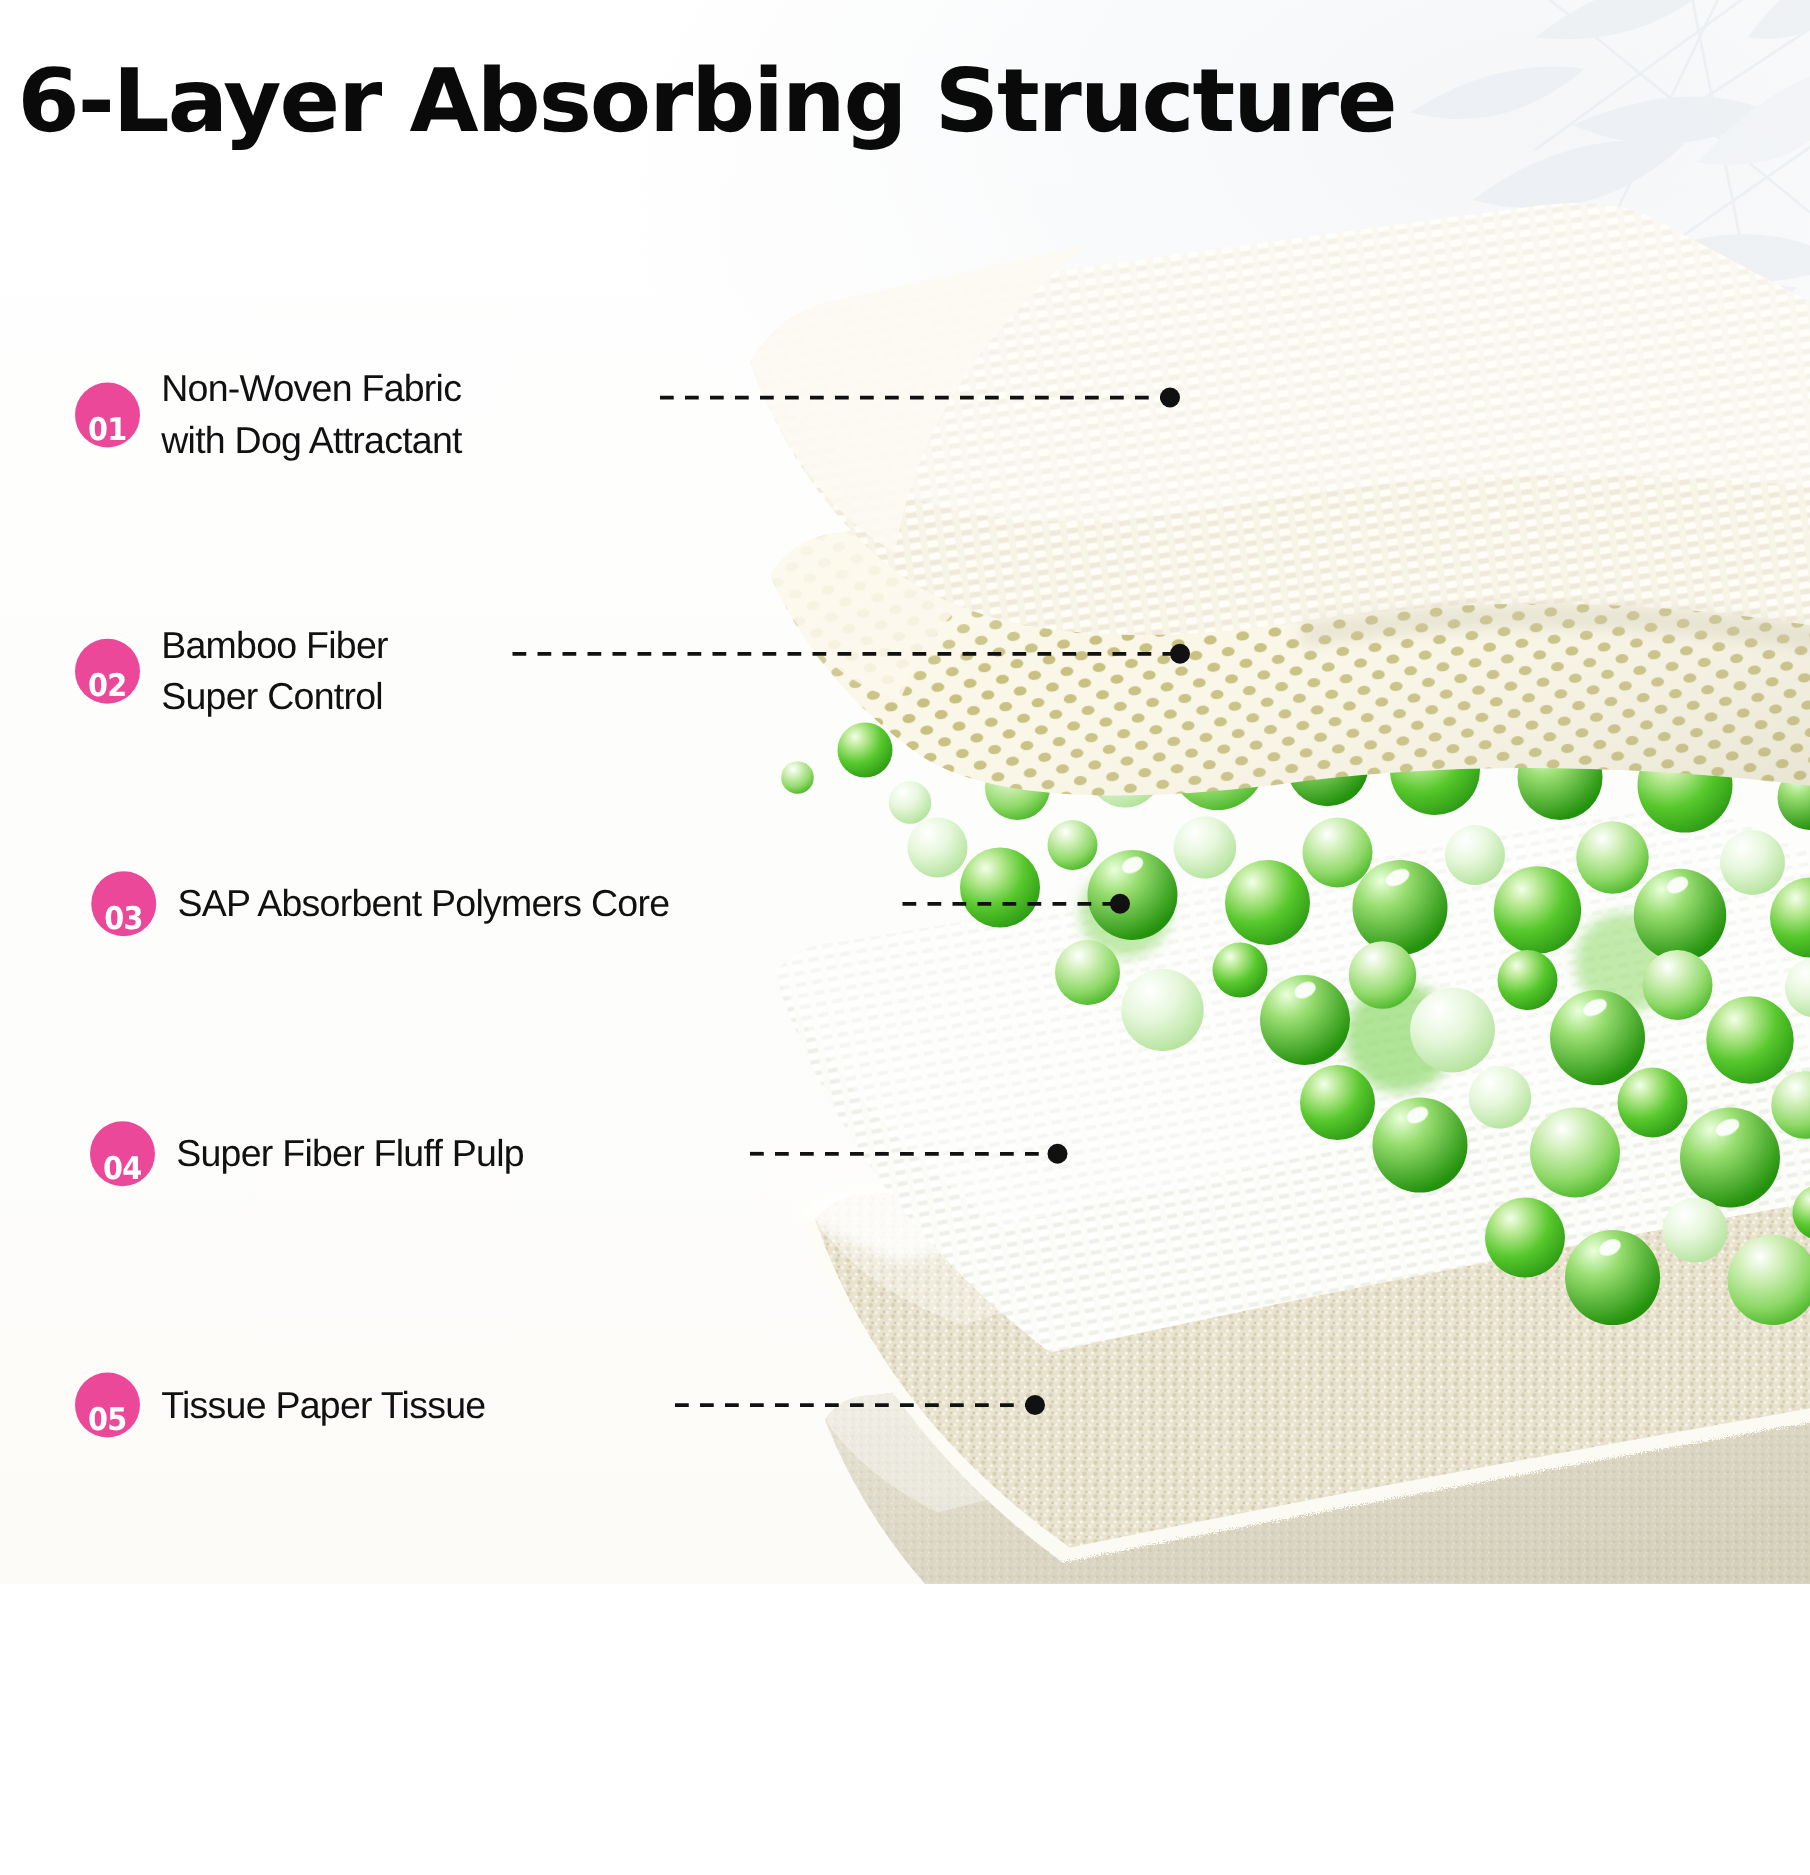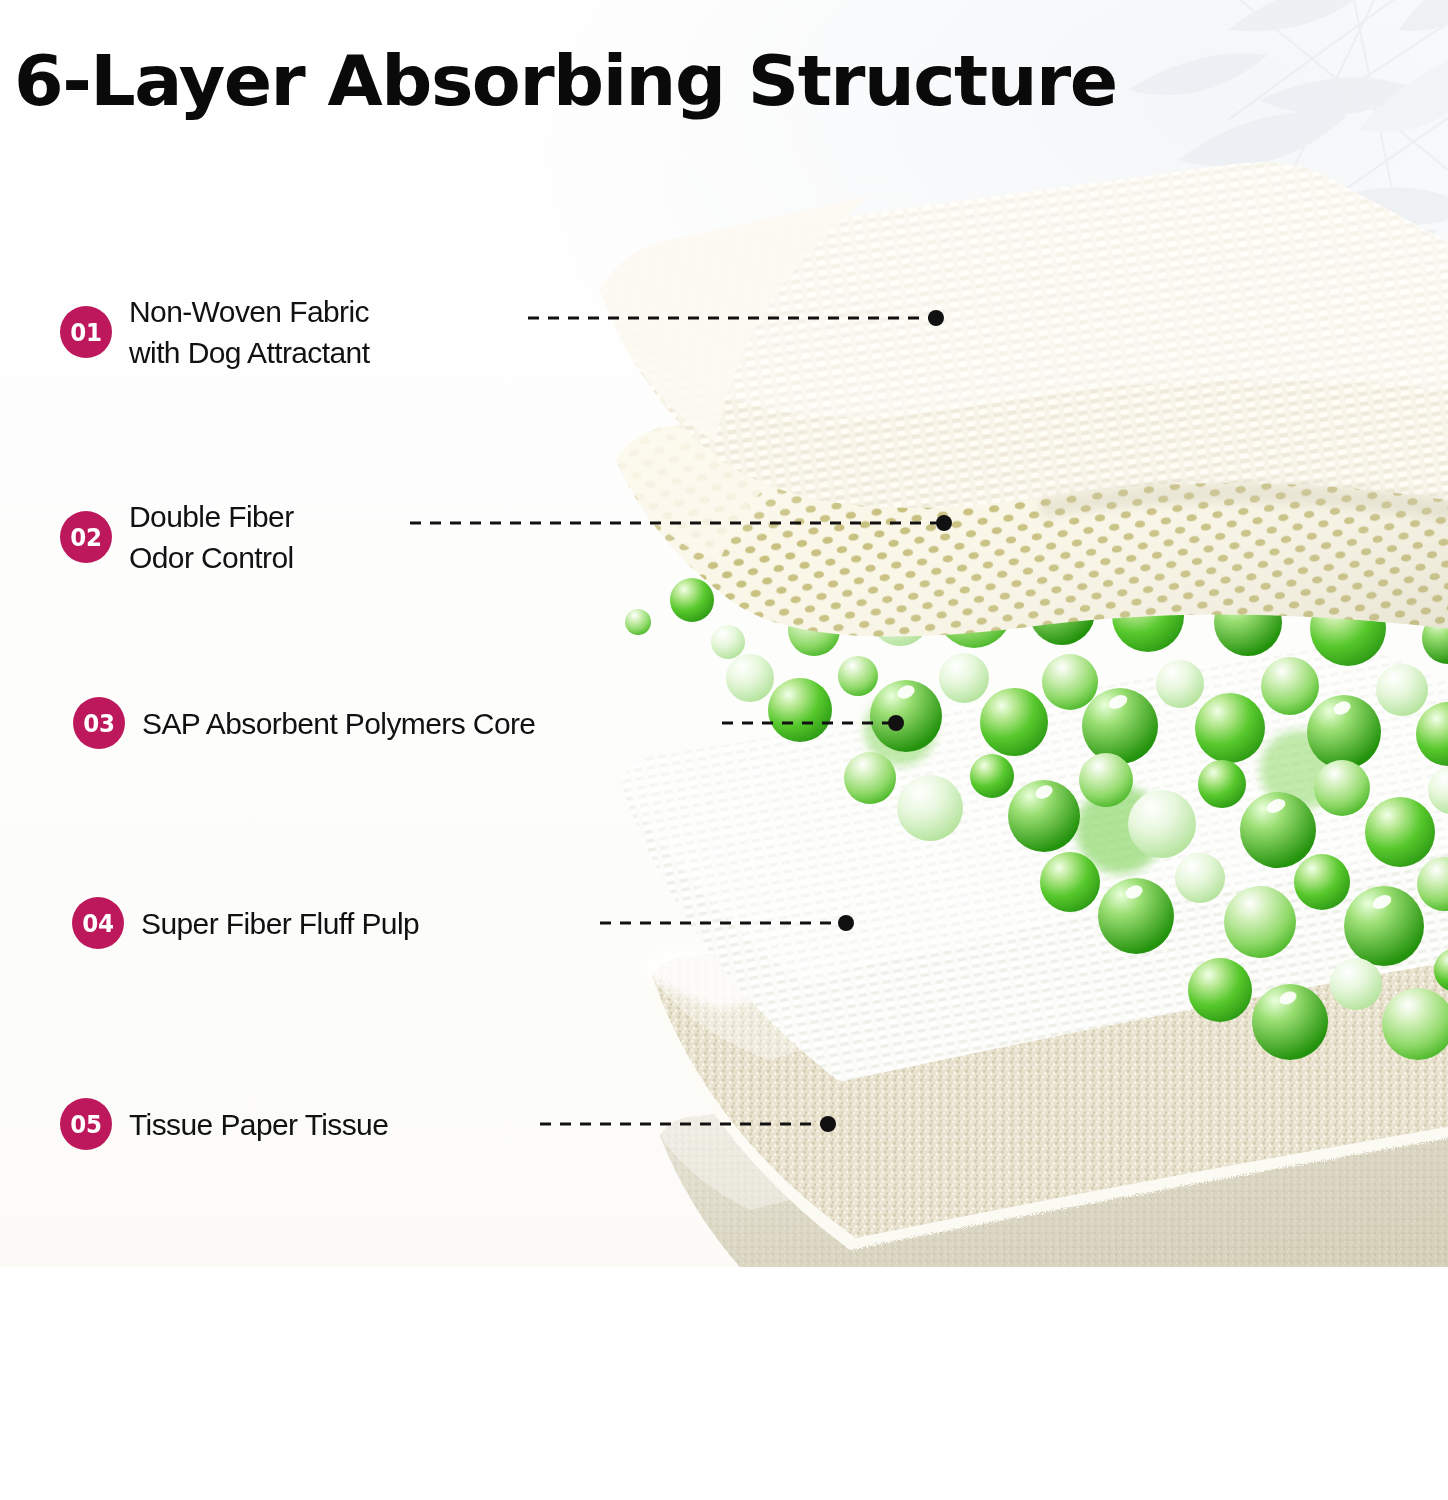--- a/index.html
+++ b/index.html
@@ -29,22 +29,22 @@
   .title{
     position:absolute;left:14px;top:46px;
     font-family:"DejaVu Sans","Liberation Sans",sans-serif;
     font-weight:700;font-size:70px;line-height:70px;
     letter-spacing:-1.5px;color:#0a0a0a;
     transform:scaleX(1.02);transform-origin:left center;
     white-space:nowrap;
   }
   .row{position:absolute;display:flex;align-items:center;}
   .badge{
-    width:52px;height:52px;border-radius:50%;background:#be185d;
-    display:flex;align-items:center;justify-content:center;flex:0 0 52px;
+    width:52px;height:52px;border-radius:50%;background:#ec4899;
+    display:flex;align-items:flex-end;justify-content:center;flex:0 0 52px;
   }
   .badge span{
     color:#fff;font-weight:700;font-size:25px;letter-spacing:-.5px;
     font-family:"DejaVu Sans","Liberation Sans",sans-serif;
     transform:scaleX(.92);
   }
   .ltext{
     margin-left:17px;color:#111;
     font-size:30px;line-height:41px;font-weight:400;
     letter-spacing:-.6px;white-space:nowrap;
@@ -331,22 +331,22 @@
       <span>Non-Woven Fabric</span>
       <span class="l2">with Dog Attractant</span>
     </div>
   </div>
 
   <div class="row" style="left:60px;top:496px;">
     <div class="badge">
       <span>02</span>
     </div>
     <div class="ltext">
-      <span>Double Fiber</span>
-      <span class="l2">Odor Control</span>
+      <span>Bamboo Fiber</span>
+      <span class="l2">Super Control</span>
     </div>
   </div>
 
   <div class="row" style="left:73px;top:697px;">
     <div class="badge">
       <span>03</span>
     </div>
     <div class="ltext">
       <span>SAP Absorbent Polymers Core</span>
     </div>

